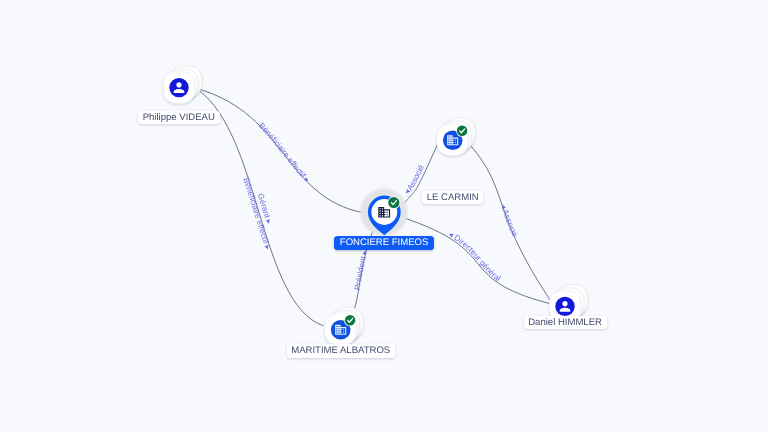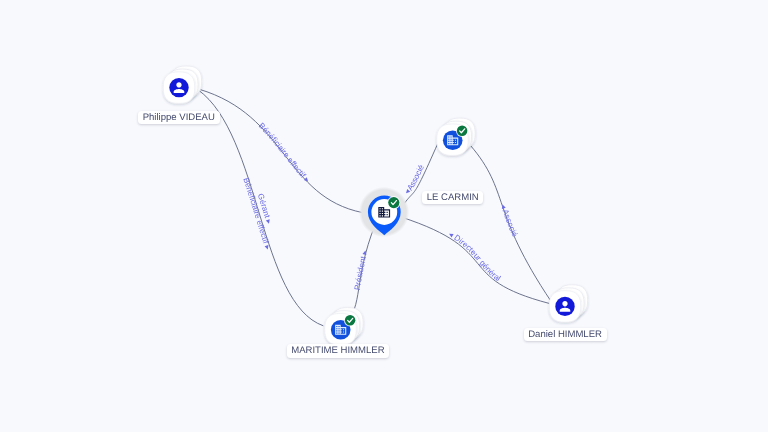--- a/index.html
+++ b/index.html
@@ -126,15 +126,16 @@
           <path d="M 580.70 306.40 L 580.55 310.17 L 580.11 312.76 L 579.37 314.95 L 578.34 316.83 L 577.03 318.43 L 575.43 319.74 L 573.55 320.77 L 571.36 321.51 L 568.77 321.95 L 565.00 322.10 L 561.23 321.95 L 558.64 321.51 L 556.45 320.77 L 554.57 319.74 L 552.97 318.43 L 551.66 316.83 L 550.63 314.95 L 549.89 312.76 L 549.45 310.17 L 549.30 306.40 L 549.45 302.63 L 549.89 300.04 L 550.63 297.85 L 551.66 295.97 L 552.97 294.37 L 554.57 293.06 L 556.45 292.03 L 558.64 291.29 L 561.23 290.85 L 565.00 290.70 L 568.77 290.85 L 571.36 291.29 L 573.55 292.03 L 575.43 293.06 L 577.03 294.37 L 578.34 295.97 L 579.37 297.85 L 580.11 300.04 L 580.55 302.63 L 580.70 306.40 Z" fill="#fff" stroke="#eceef4" stroke-width="0.7" filter="url(#softshadow)"></path>
           <circle cx="565" cy="306.4" r="9.7" fill="#1219d8"></circle>
           <g transform="translate(557.05,298.45) scale(0.6625)">
             <path d="M12 12c2.21 0 4-1.79 4-4s-1.79-4-4-4-4 1.79-4 4 1.79 4 4 4zm0 2c-2.67 0-8 1.34-8 4v2h16v-2c0-2.66-5.33-4-8-4z" fill="#fff"></path>
           </g>
         </g>
       </g>
     </svg>
 <div class="pill" style="position: absolute; white-space: nowrap; font-size: 9.55px; line-height: 13.3px; height: 13.3px; padding: 0px 4.7px; border-radius: 3.5px; opacity: 0.999; background: rgb(255, 255, 255); color: rgb(69, 75, 110); box-shadow: rgba(30, 40, 70, 0.2) 0px 1px 2.5px; left: 138px; top: 111px;">Philippe VIDEAU</div>
     <div class="pill" style="position: absolute; white-space: nowrap; font-size: 9.55px; line-height: 13.3px; height: 13.3px; padding: 0px 4.7px; border-radius: 3.5px; opacity: 0.999; background: rgb(255, 255, 255); color: rgb(69, 75, 110); box-shadow: rgba(30, 40, 70, 0.2) 0px 1px 2.5px; left: 422px; top: 154.8px; margin-top: 36px;">LE CARMIN</div>
-    <div class="pill" style="position: absolute; white-space: nowrap; font-size: 9.55px; line-height: 13.3px; height: 13.3px; padding: 0px 4.7px; border-radius: 3.5px; opacity: 0.999; background: rgb(255, 255, 255); color: rgb(69, 75, 110); box-shadow: rgba(30, 40, 70, 0.2) 0px 1px 2.5px; left: 286.5px; top: 344.3px;">MARITIME HIMMLER</div>
-    <div class="pill" style="position: absolute; white-space: nowrap; font-size: 9.55px; line-height: 13.3px; height: 13.3px; padding: 0px 4.7px; border-radius: 3.5px; opacity: 0.999; background: rgb(255, 255, 255); color: rgb(69, 75, 110); box-shadow: rgba(30, 40, 70, 0.2) 0px 1px 2.5px; left: 523.5px; top: 328px;">Daniel HIMMLER</div>
+    <div class="pill pill-sel" style="position: absolute; white-space: nowrap; font-size: 9.55px; line-height: 14.6px; height: 14.6px; padding: 0px 5.5px; border-radius: 3.5px; opacity: 0.999; background: rgb(14, 91, 245); color: rgb(255, 255, 255); box-shadow: rgba(20, 40, 90, 0.3) 0px 1px 2.5px; left: 334.3px; top: 235.7px;">FONCIERE FIMEOS</div>
+    <div class="pill" style="position: absolute; white-space: nowrap; font-size: 9.55px; line-height: 13.3px; height: 13.3px; padding: 0px 4.7px; border-radius: 3.5px; opacity: 0.999; background: rgb(255, 255, 255); color: rgb(69, 75, 110); box-shadow: rgba(30, 40, 70, 0.2) 0px 1px 2.5px; left: 286.5px; top: 344.3px;">MARITIME ALBATROS</div>
+    <div class="pill" style="position: absolute; white-space: nowrap; font-size: 9.55px; line-height: 13.3px; height: 13.3px; padding: 0px 4.7px; border-radius: 3.5px; opacity: 0.999; background: rgb(255, 255, 255); color: rgb(69, 75, 110); box-shadow: rgba(30, 40, 70, 0.2) 0px 1px 2.5px; left: 523.5px; top: 316px;">Daniel HIMMLER</div>
   </div>
 
 </body></html>

